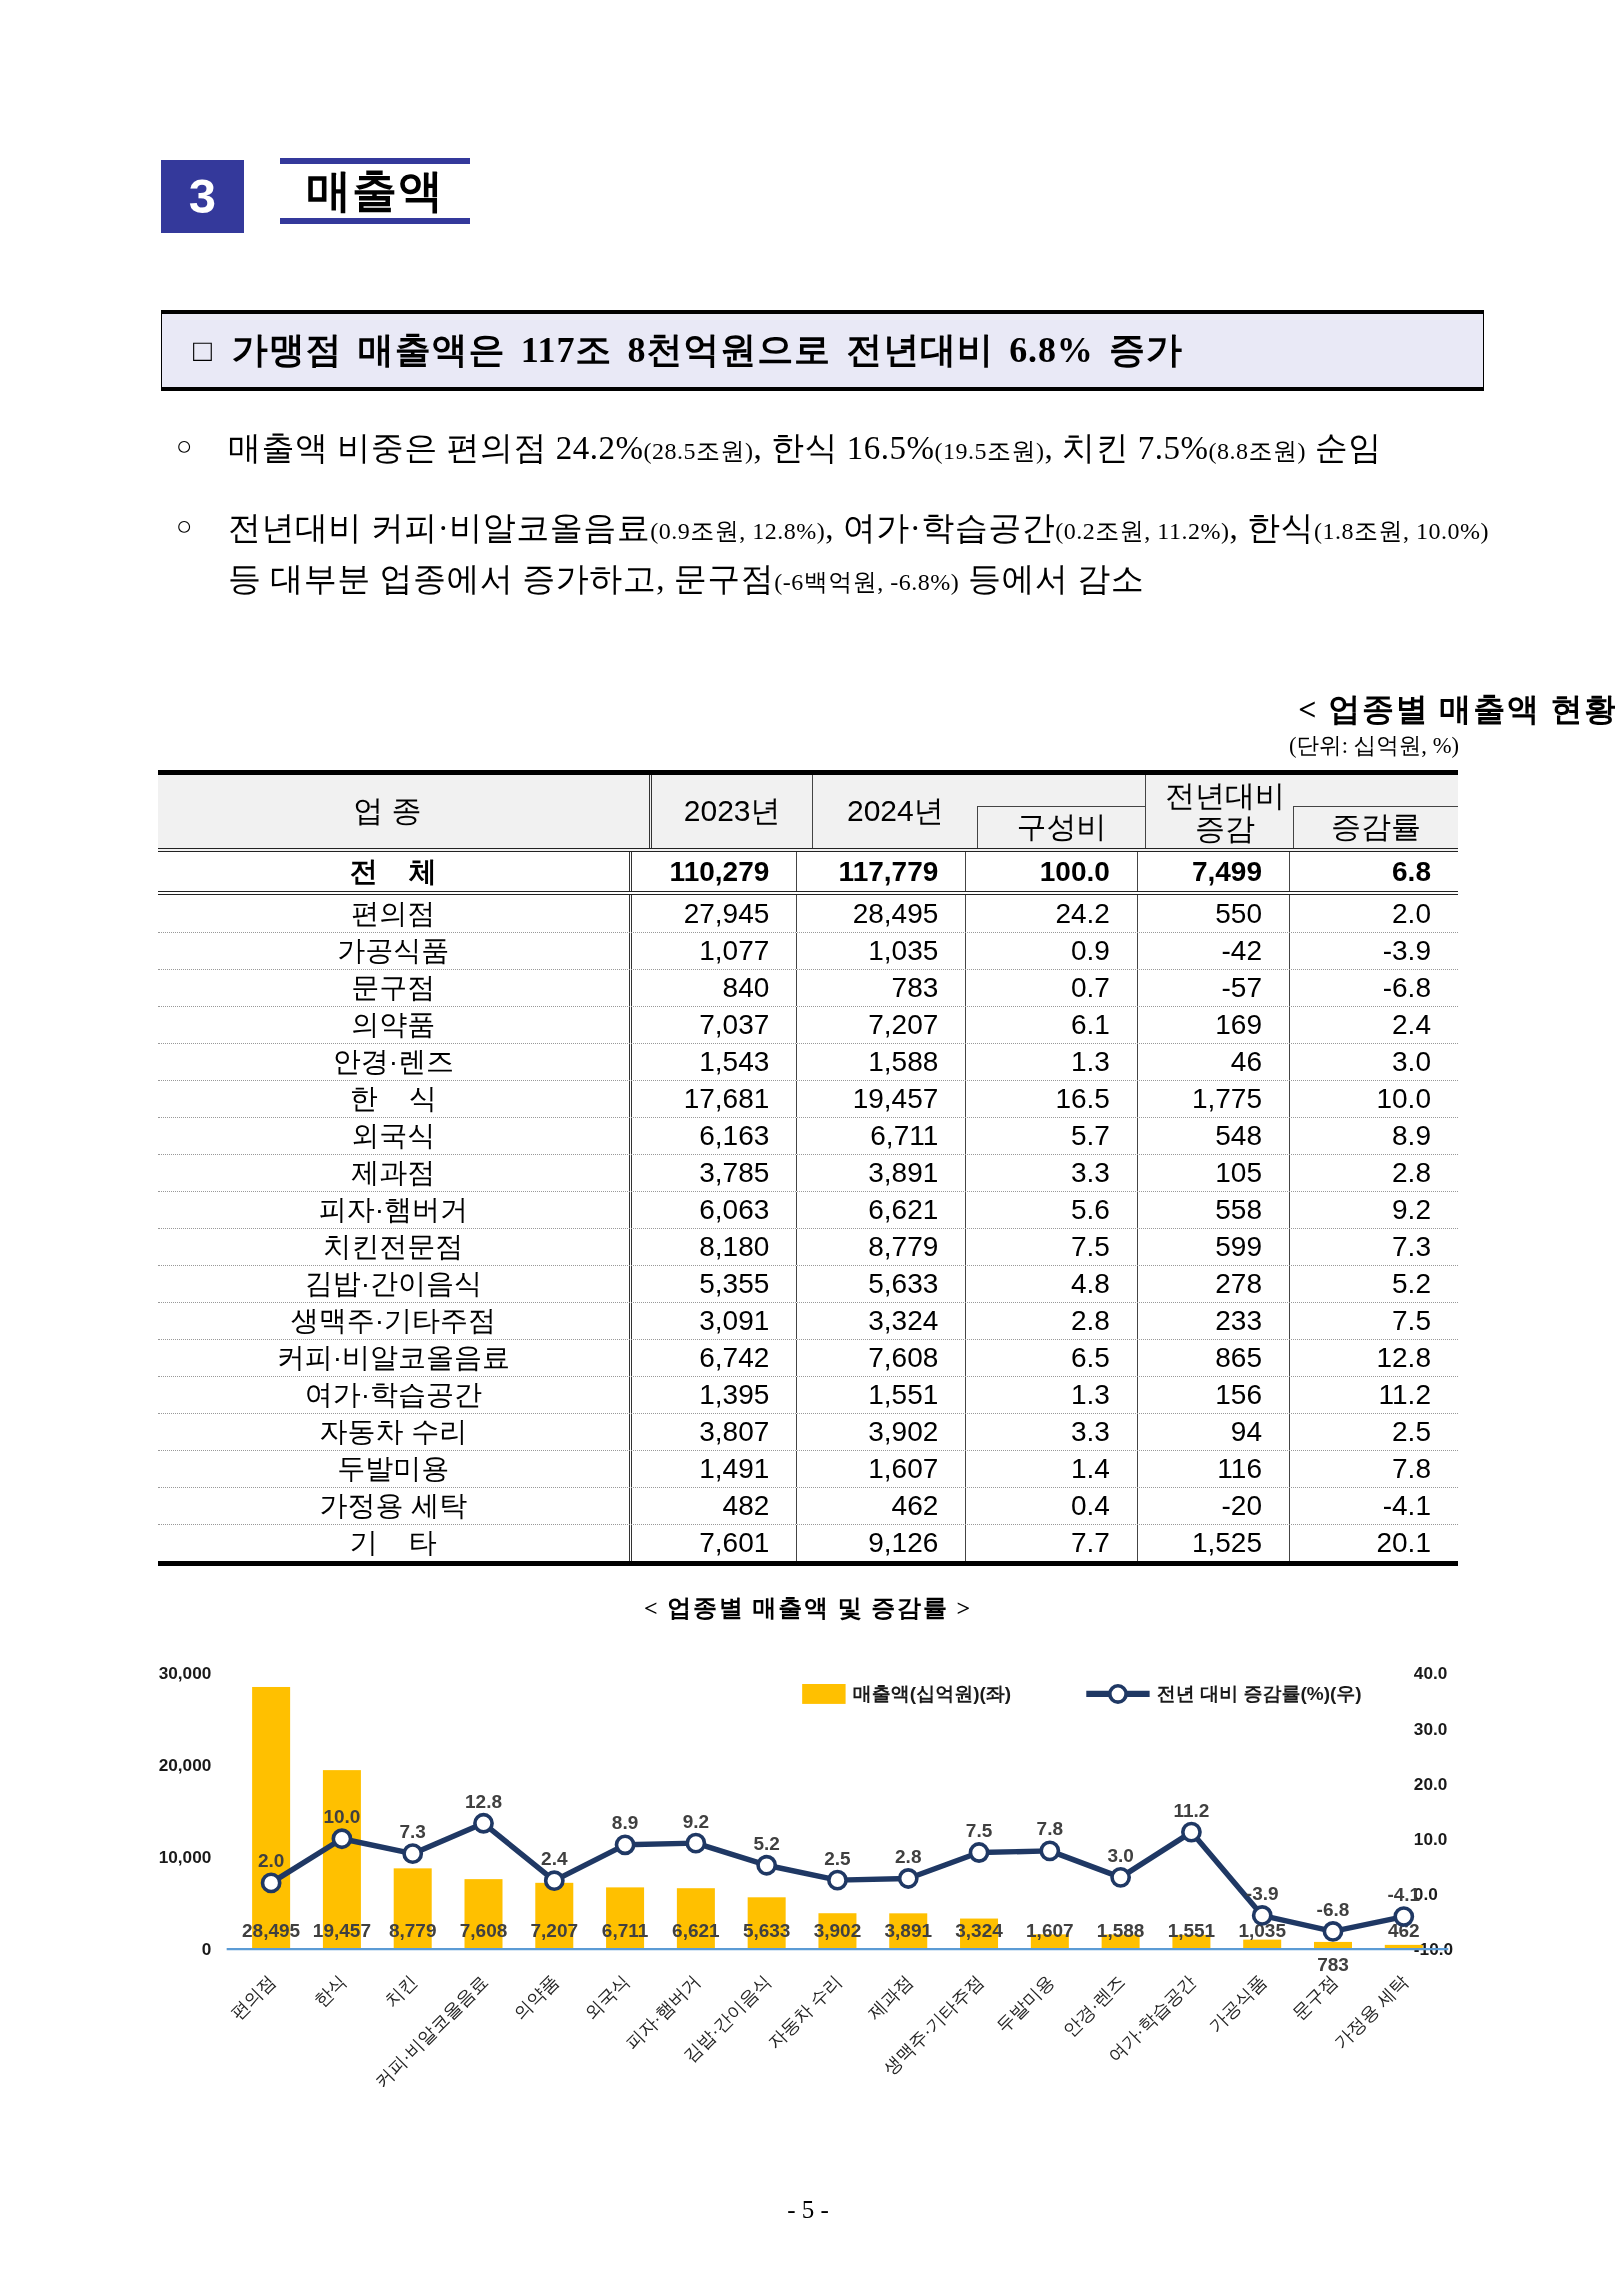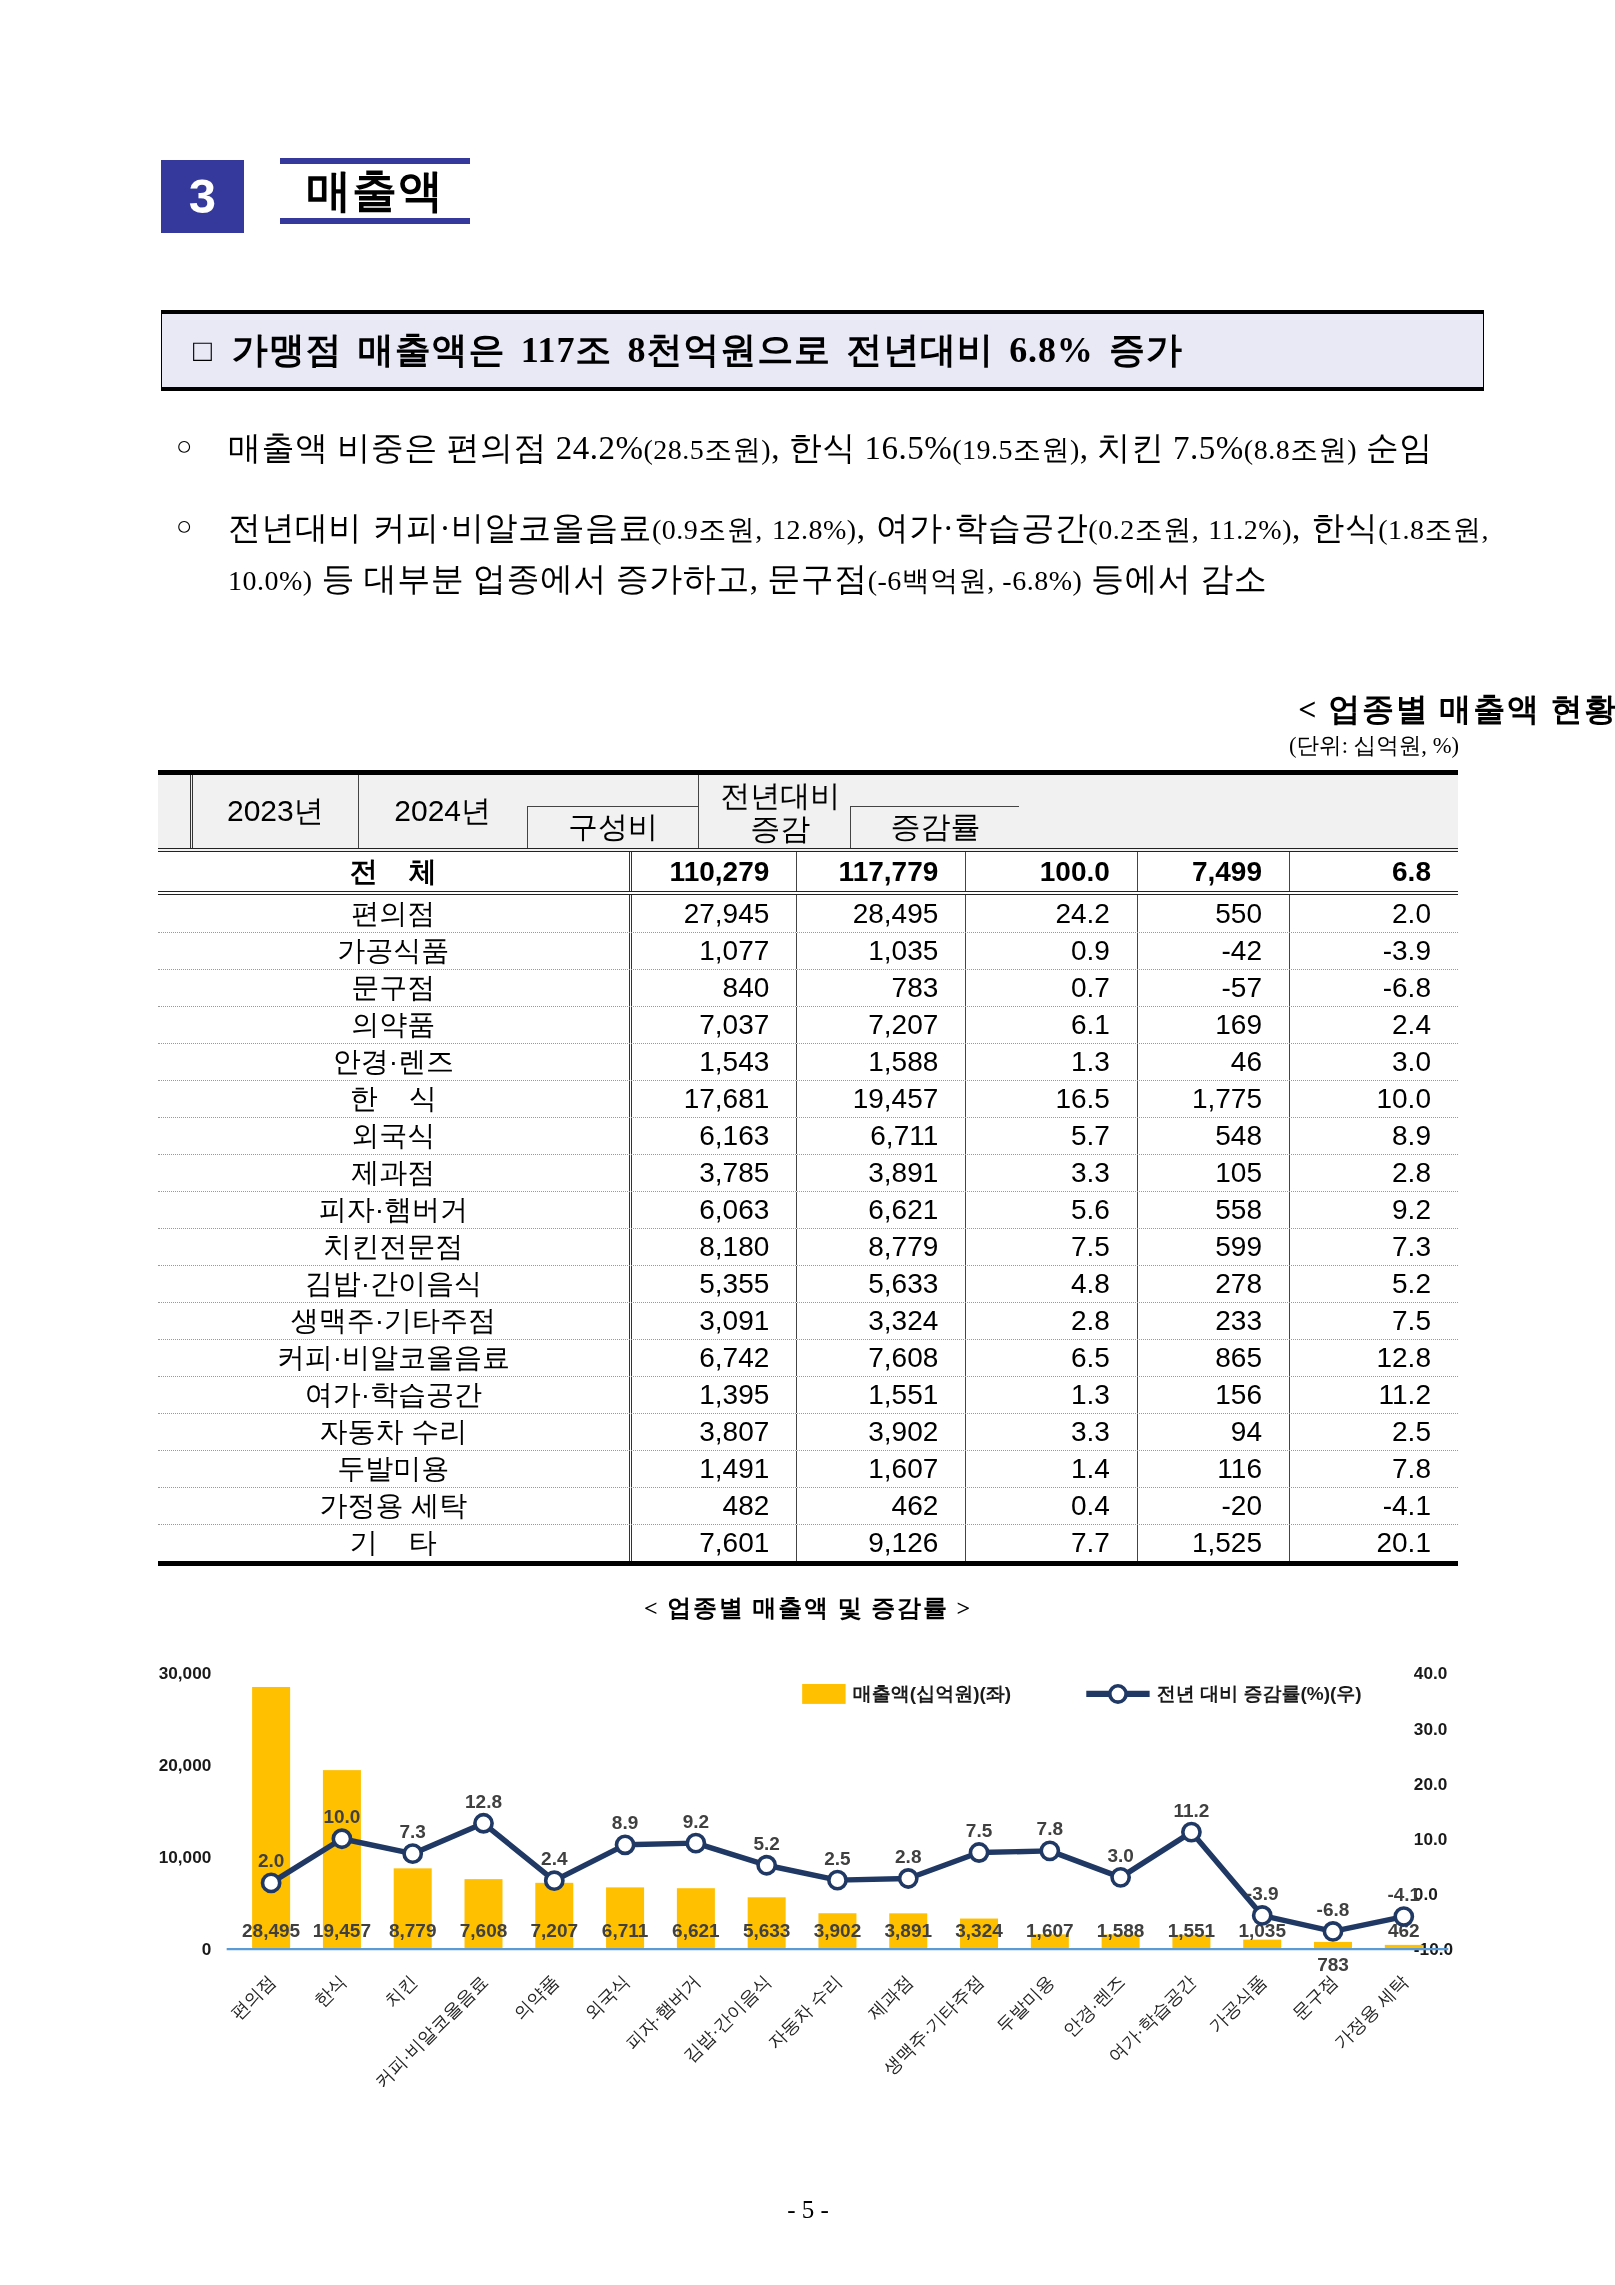--- a/index.html
+++ b/index.html
@@ -22,21 +22,21 @@
            background:#E9E9F6;border-top:4.5px solid #000;border-bottom:4.5px solid #000;
            border-left:1.8px solid #000;border-right:1.8px solid #000;
            display:flex;align-items:center;padding-left:31px;}
   .callout .marker{font-size:31px;margin-right:20px;font-weight:400;}
   .callout .ctext{font-size:36px;font-weight:bold;letter-spacing:0.9px;word-spacing:5.4px;}
 
   
   .bullet{position:absolute;display:flex;align-items:flex-start;font-size:33px;line-height:1.55;}
   .bullet .bmark{width:52px;flex:0 0 52px;font-size:27px;padding-top:2.7px;}
   .bullet .btext{flex:1;text-align:justify;letter-spacing:0.5px;}
-  .bullet .btext .small{font-size:28px;}
+  .bullet .btext .small{font-size:24px;}
   #bullet-1{left:176px;top:423px;width:1312px;white-space:nowrap;}
   #bullet-2{left:176px;top:503px;width:1313px;}
 
   
   .tbl-title{position:absolute;left:0;top:688px;width:100%;text-align:right;
              font-size:32px;font-weight:bold;letter-spacing:1.8px;padding-left:32px;}
   .tbl-unit{position:absolute;right:157px;top:730px;font-size:22.6px;}
 
   
   .tbl{position:absolute;left:158px;top:770px;width:1300px;box-sizing:border-box;
@@ -95,20 +95,21 @@
   <div class="bullet" id="bullet-2">
     <span class="bmark">○</span>
     <span class="btext"><span>전년대비 커피·비알코올음료</span><span class="small">(0.9조원, 12.8%)</span><span>, 여가·학습공간</span><span class="small">(0.2조원, 11.2%)</span><span>, 한식</span><span class="small">(1.8조원, 10.0%)</span><span> 등 대부분 업종에서 증가하고, 문구점</span><span class="small">(-6백억원, -6.8%)</span><span> 등에서 감소</span></span>
   </div>
 
   <div class="tbl-title">&lt; 업종별 매출액 현황 &gt;</div>
   <div class="tbl-unit">(단위: 십억원, %)</div>
 
   <div class="tbl">
     <div class="thead">
+      <div class="hc c0">업    종</div>
       <div class="hc c1 b-dbl">2023년</div>
       <div class="hc c2 b-sol">2024년</div>
       <div class="hc c3">
         <div class="subbox">
           <span>구성비</span>
         </div>
       </div>
       <div class="hc c4 b-sol">
         <div class="twolines">
           <span>전년대비</span>

